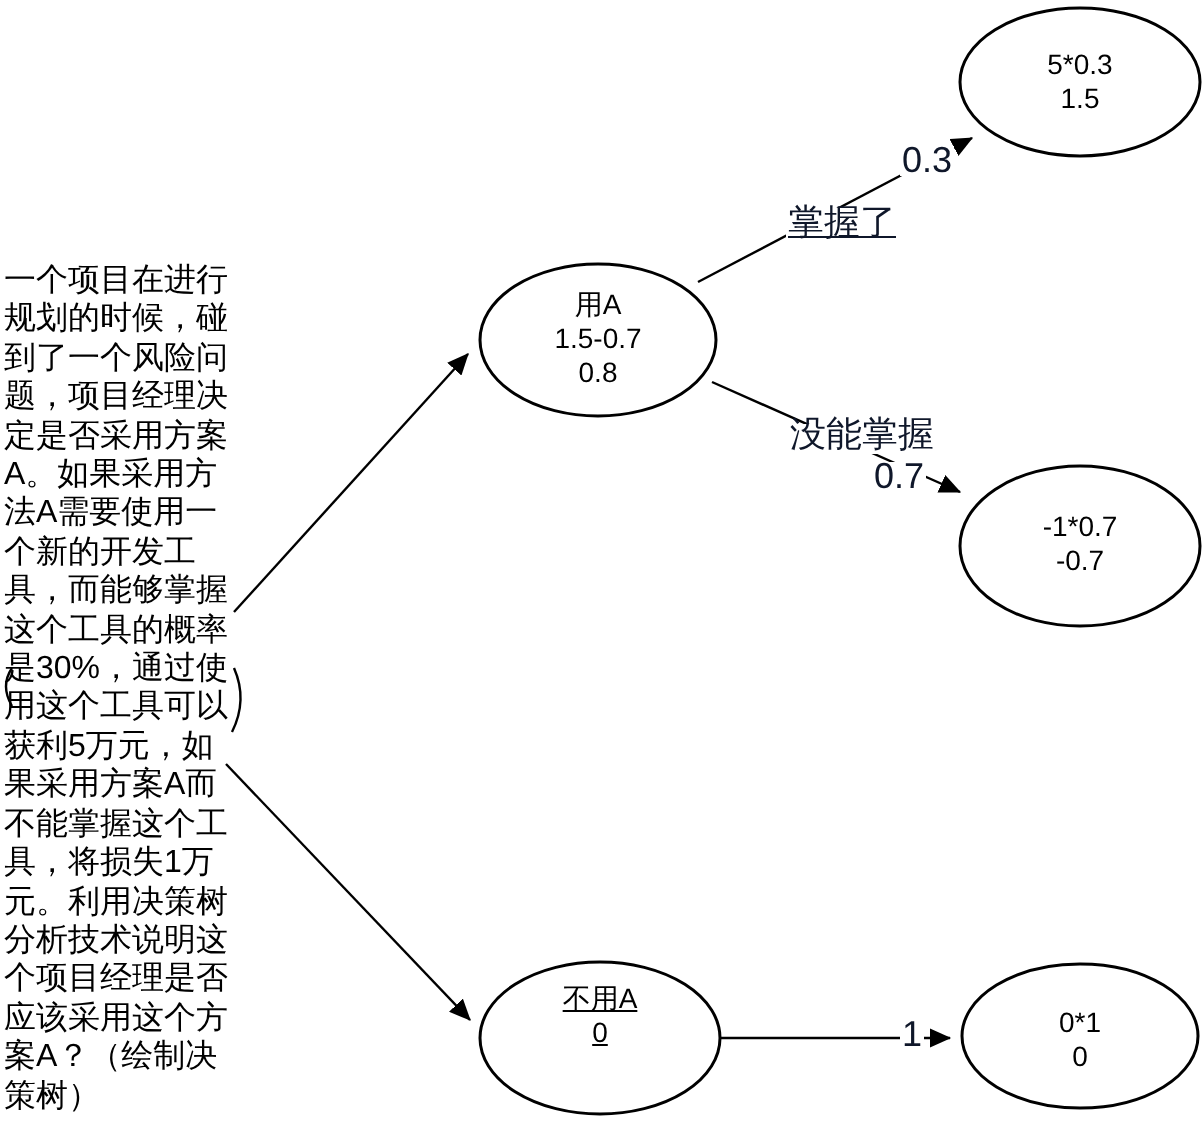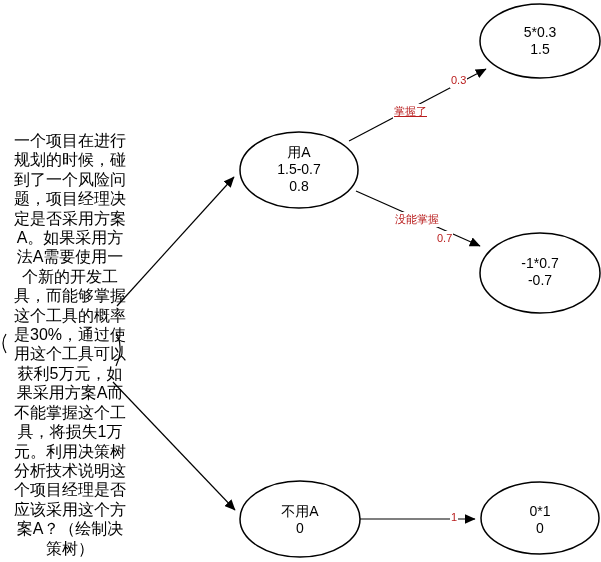--- a/index.html
+++ b/index.html
@@ -23,35 +23,34 @@
   }
   .problem-text {
     position: absolute;
     left: 2px;
     top: 131px;
     width: 136px;
     font-size: 16px;
     line-height: 19.4px;
     white-space: pre-line;
     color: #000000;
-    text-align: center;
   }
   .nlabel {
     position: absolute;
     width: 140px;
     text-align: center;
     font-size: 14px;
     line-height: 17px;
     color: #000000;
   }
   .elabel {
     position: absolute;
-    font-size: 11px;
+    font-size: 18px;
     line-height: 15px;
-    color: #b91c1c;
+    color: #0f172a;
     background: #ffffff;
     padding: 0 1px;
     white-space: nowrap;
   }
 </style>
 </head>
 <body>
 
 <div class="canvas">
 
@@ -110,31 +109,31 @@
   <div class="nlabel" style="left:470px; top:24px;">
     <div>5*0.3</div>
     <div>1.5</div>
   </div>
 
   <div class="nlabel" style="left:470px; top:255px;">
     <div>-1*0.7</div>
     <div>-0.7</div>
   </div>
 
-  <div class="nlabel" style="left:230px; top:503px;">
+  <div class="nlabel" style="left:230px; top:491px;text-decoration:underline;">
     <div>不用A</div>
     <div>0</div>
   </div>
 
   <div class="nlabel" style="left:470px; top:503px;">
     <div>0*1</div>
     <div>0</div>
   </div>
 
   <div class="elabel" style="left:393px; top:104px;text-decoration:underline;">掌握了</div>
   <div class="elabel" style="left:450px; top:73px;">0.3</div>
 
-  <div class="elabel" style="left:394px; top:212px;">没能掌握</div>
+  <div class="elabel" style="left:394px; top:212px;font-family:Liberation Mono, monospace;">没能掌握</div>
   <div class="elabel" style="left:436px; top:231px;">0.7</div>
 
   <div class="elabel" style="left:450px; top:510px;">1</div>
 
 </div>
 
 </body></html>

